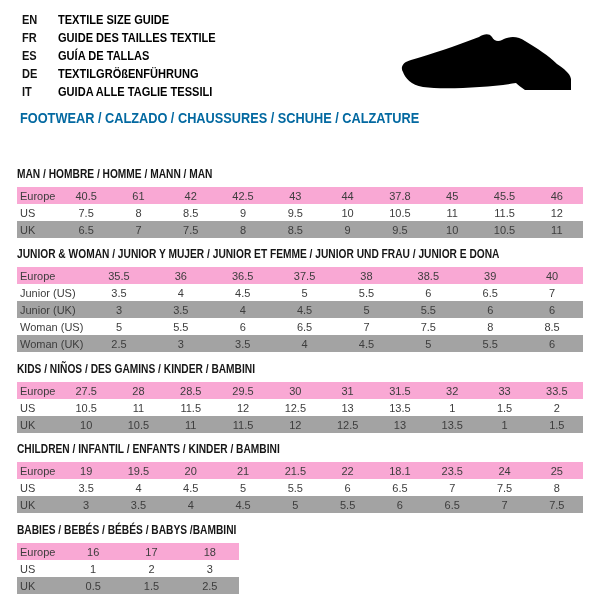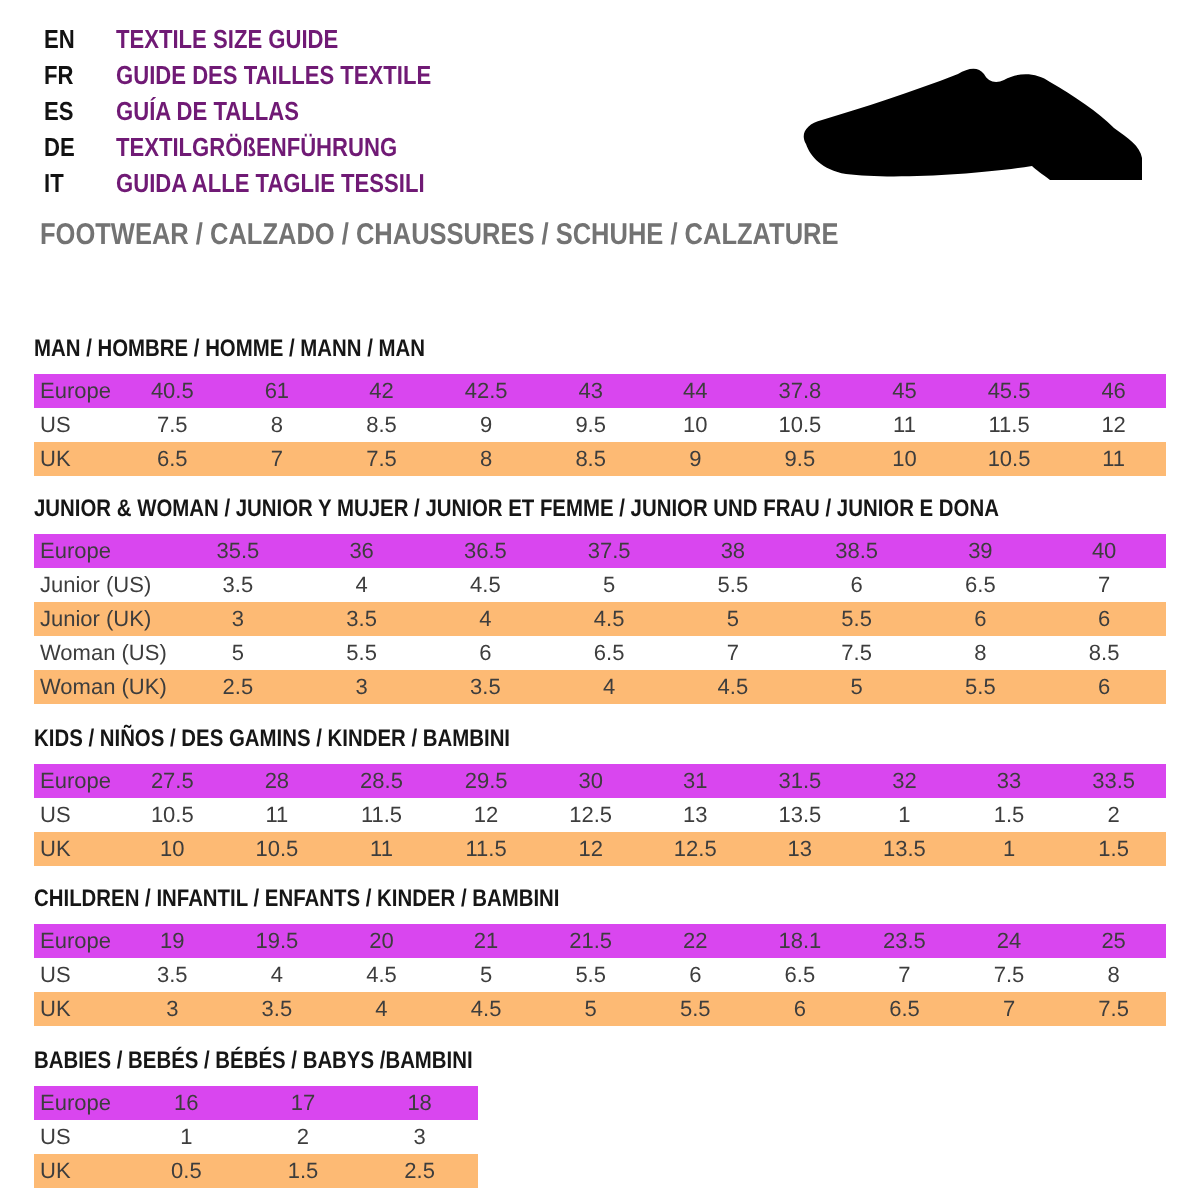--- a/index.html
+++ b/index.html
@@ -6,35 +6,35 @@
   .page{
     position:relative;width:600px;height:600px;background:#ffffff;
     font-family:"Liberation Sans",sans-serif;overflow:hidden;
   }
   .cond{display:inline-block;transform:scaleX(.85);transform-origin:0 50%;white-space:nowrap;}
 
   
   .langs{position:absolute;left:22px;top:10px;}
   .lang-row{display:flex;height:18px;align-items:center;}
   .lang-code{width:36px;font-weight:bold;font-size:13px;color:#121212;}
-  .lang-label{font-weight:bold;font-size:13px;color:#701a75;}
+  .lang-label{font-weight:bold;font-size:13px;color:#000000;}
 
   
-  .category{position:absolute;left:20px;top:109px;font-size:15px;font-weight:bold;color:#737373;white-space:nowrap;}
+  .category{position:absolute;left:20px;top:109px;font-size:15px;font-weight:bold;color:#0369a1;white-space:nowrap;}
 
   
   .shoe{position:absolute;left:400px;top:33px;width:176px;height:62px;}
 
   
   .sec{position:absolute;left:17px;width:566px;}
   .s1{top:168px}.s2{top:248px}.s3{top:363px}.s4{top:443px}.s5{top:524px;width:222px}
   .tbl-title{font-size:12px;font-weight:bold;color:#161616;line-height:13px;margin-bottom:6px;white-space:nowrap;}
   .row{display:flex;height:17px;align-items:center;font-size:11px;color:#3d3d3d;}
-  .row.hdr{background:#d946ef;}
-  .row.alt{background:#fdba74;}
+  .row.hdr{background:#f9a8d4;}
+  .row.alt{background:#a3a3a3;}
   .lbl{width:40px;padding-left:3px;white-space:nowrap;flex:none;}
   .s2 .lbl{width:68px;}
   .s5 .lbl{width:44px;}
   .val{flex:1;text-align:center;}
 </style>
 </head>
 <body>
 
 <div class="page">
 

